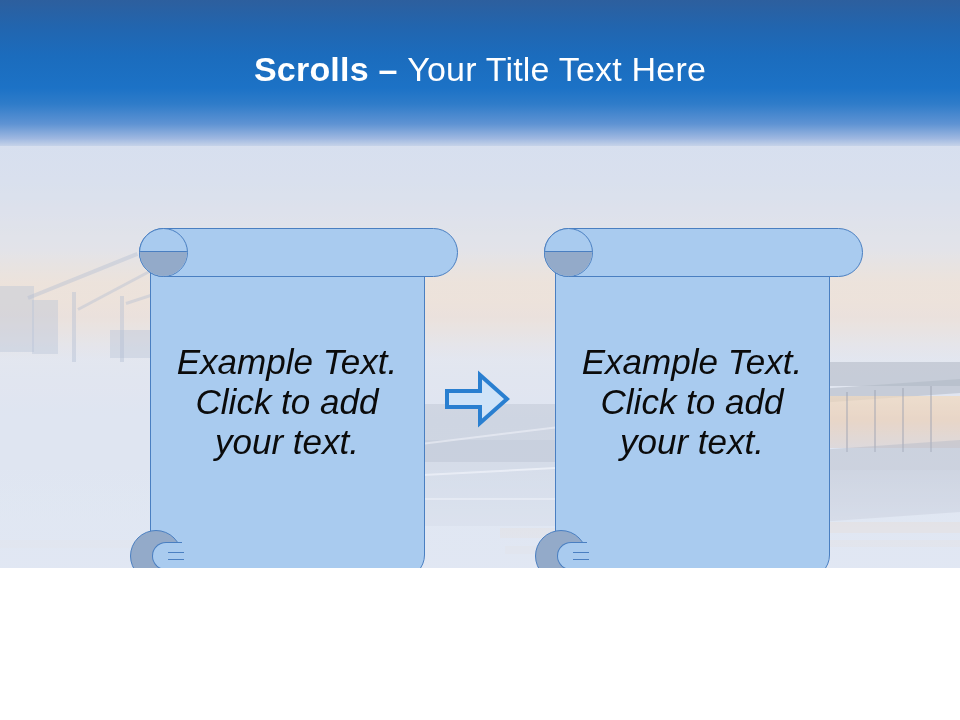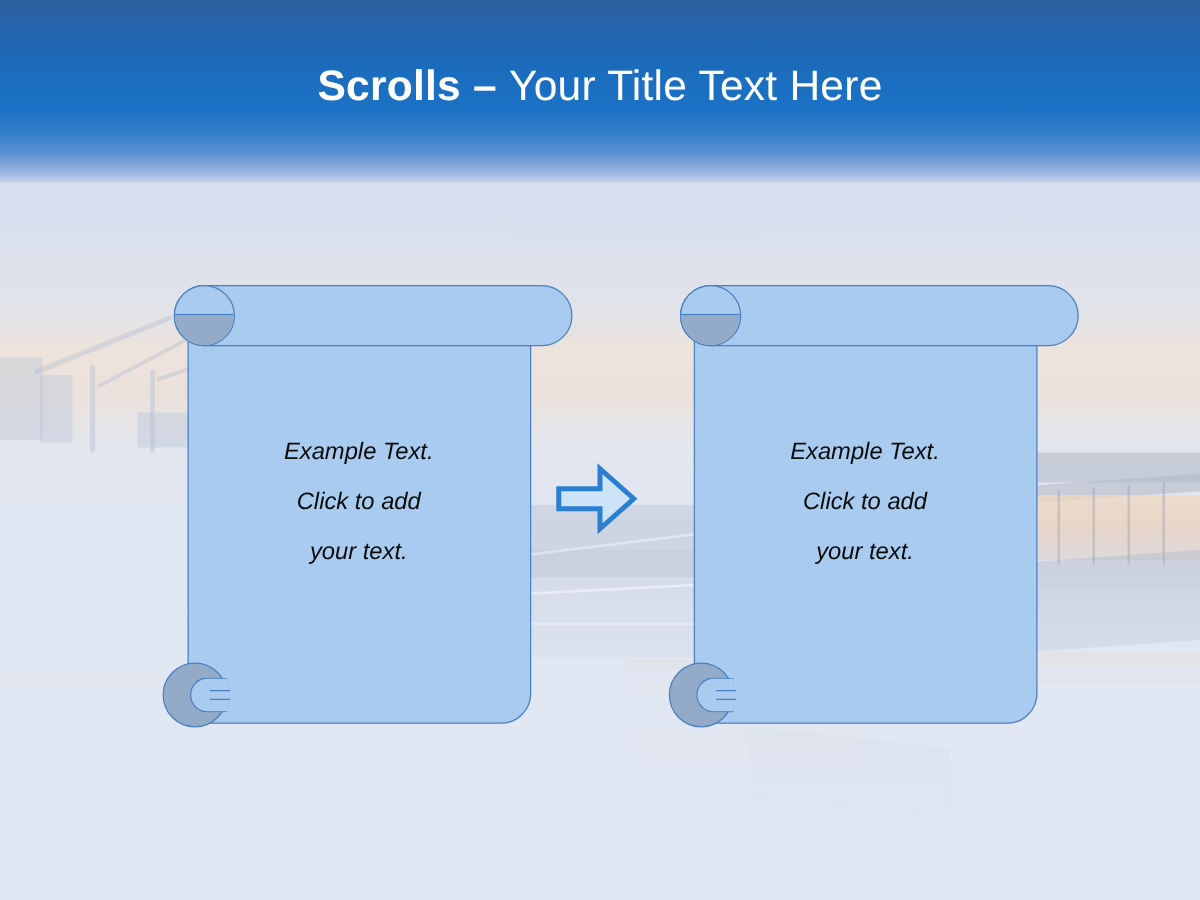--- a/index.html
+++ b/index.html
@@ -7,21 +7,21 @@
     padding: 0;
     background: #ffffff;
   }
   body {
     font-family: "Liberation Sans", sans-serif;
   }
 
   #slide {
     position: relative;
     width: 960px;
-    height: 720px;
+    height: 568px;
     overflow: hidden;
     background: #dfe6f2;
   }
 
   
   .photo-layer {
     position: absolute;
     left: 0;
     top: 0;
     width: 960px;
@@ -230,21 +230,21 @@
   }
   
   .scroll-text {
     position: absolute;
     left: 24px;
     top: 130px;
     width: 266px;
     text-align: center;
     color: #0b0b0b;
     font-style: italic;
-    font-size: 19px;
+    font-size: 35px;
     line-height: 40px;
     white-space: pre-line;
   }
 
   
   .arrow-wrap {
     position: absolute;
     left: 444px;
     top: 370px;
     width: 66px;

